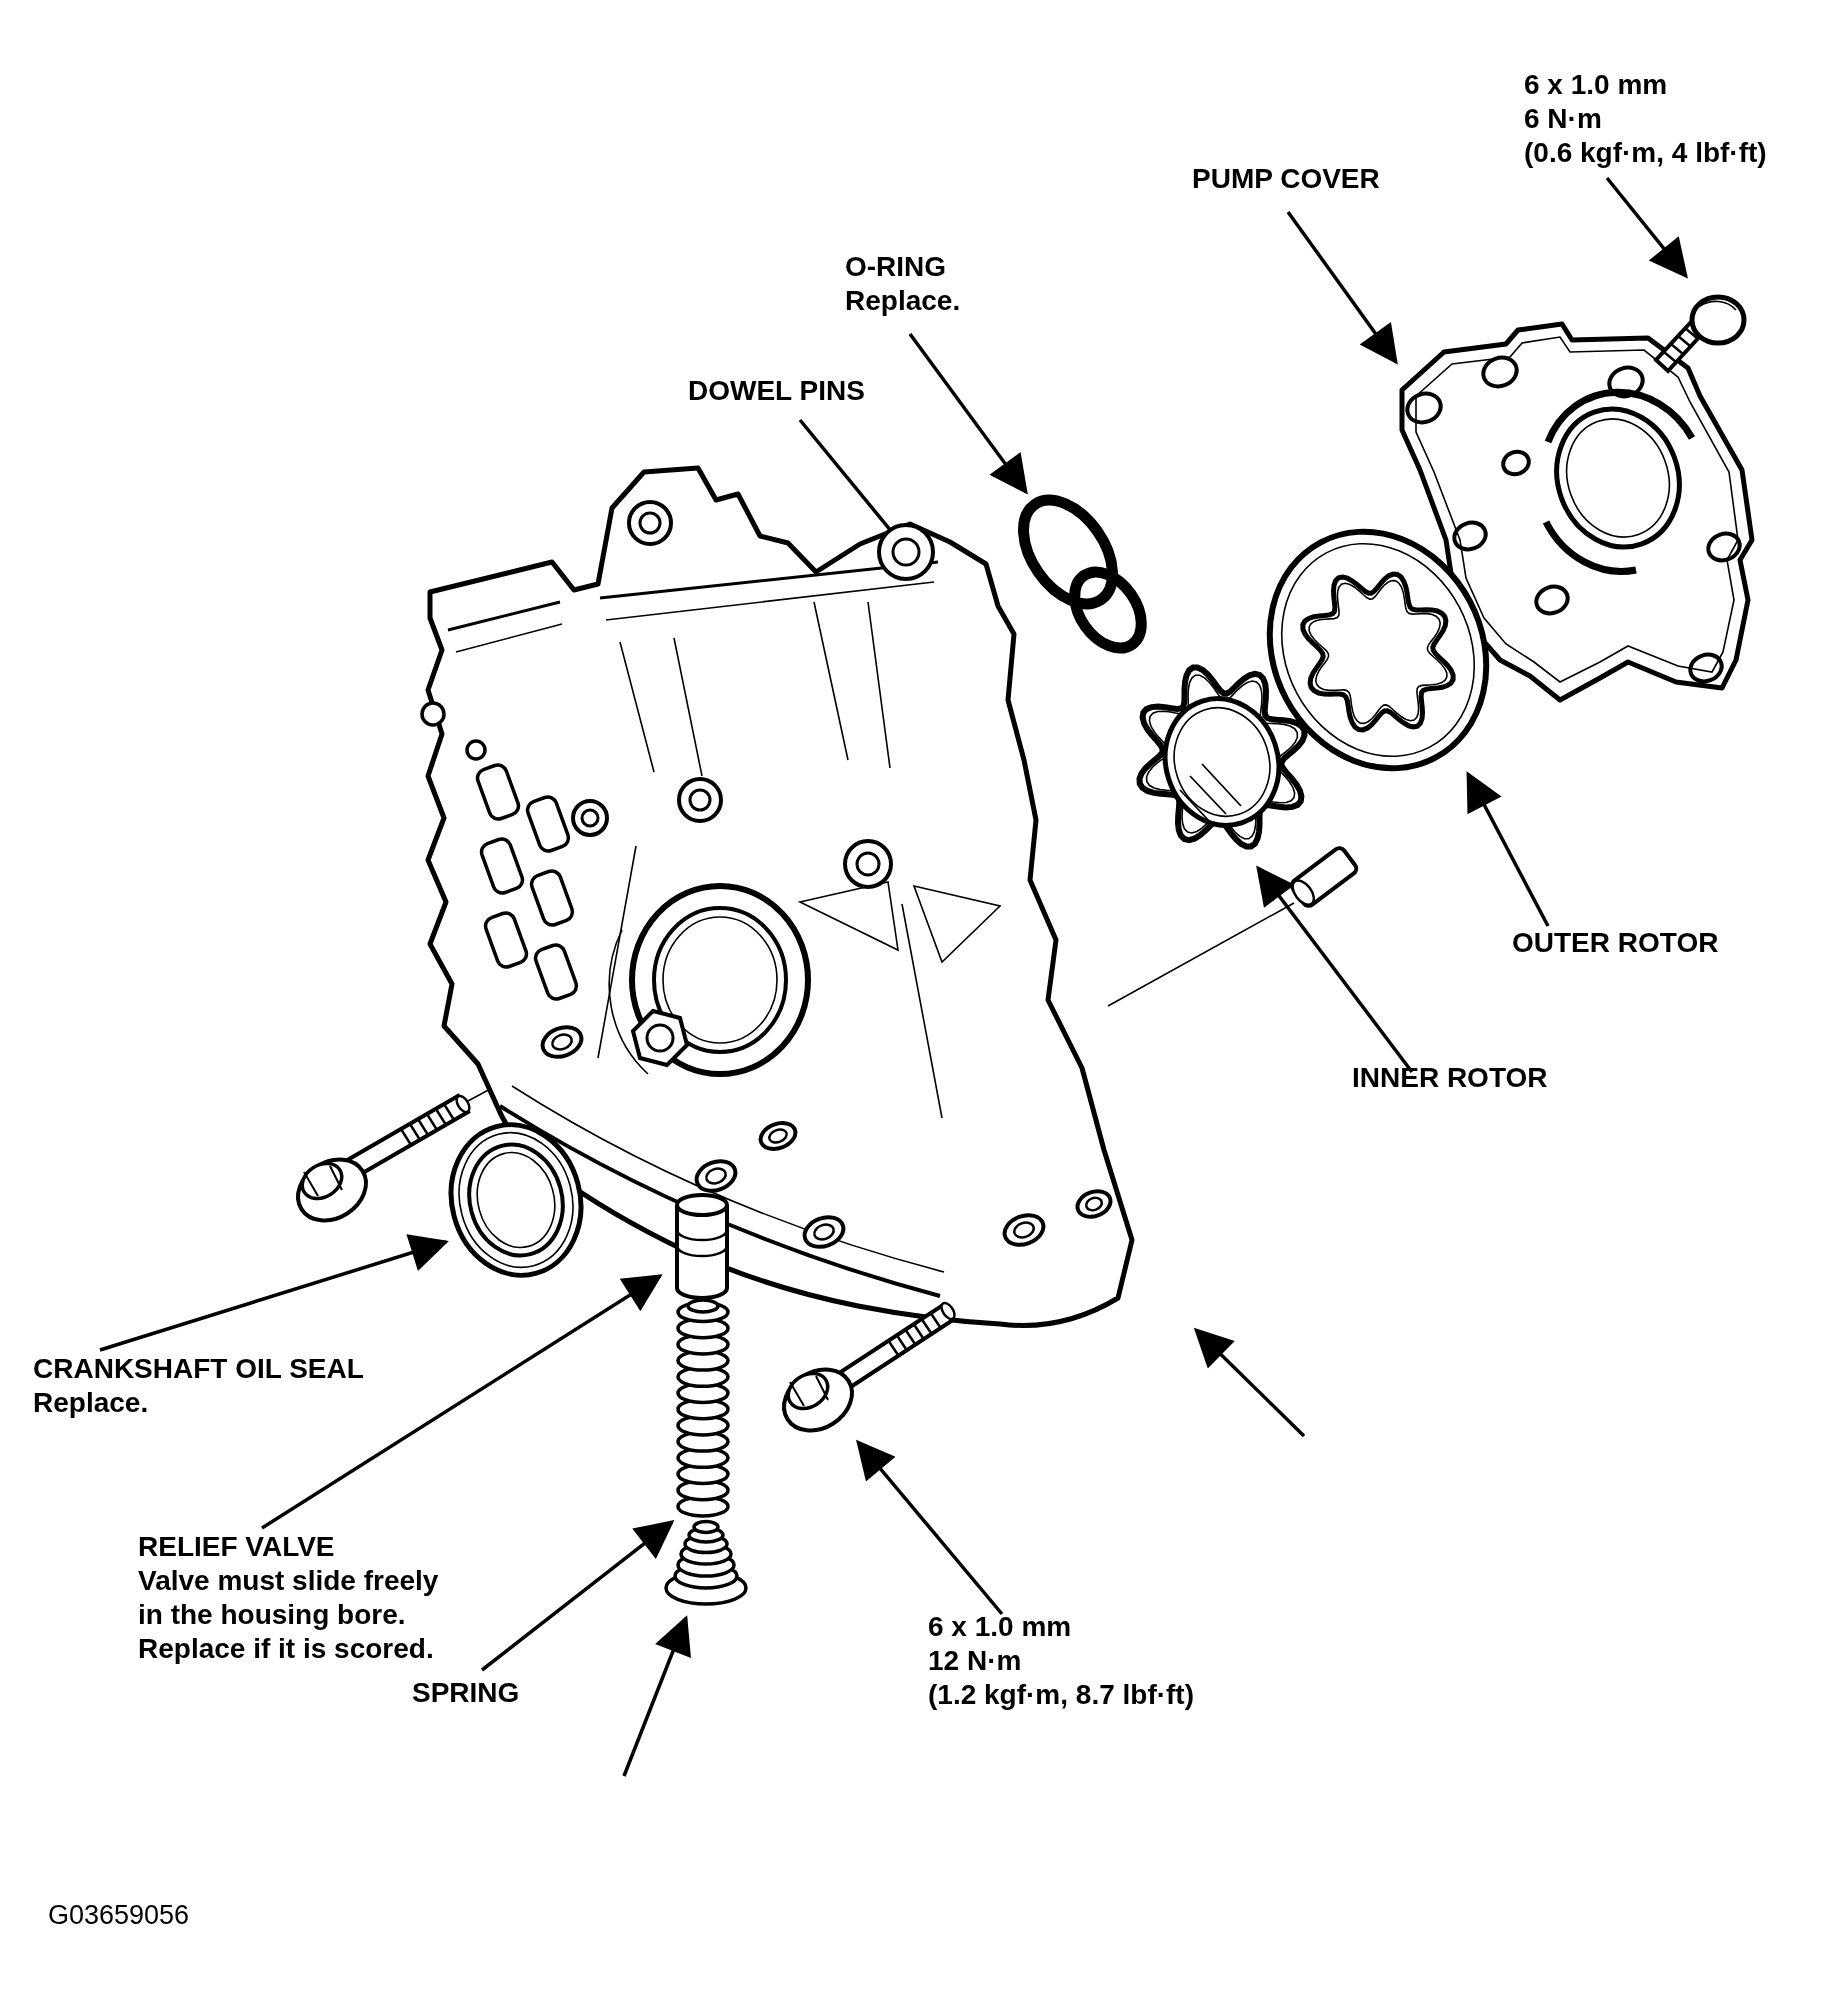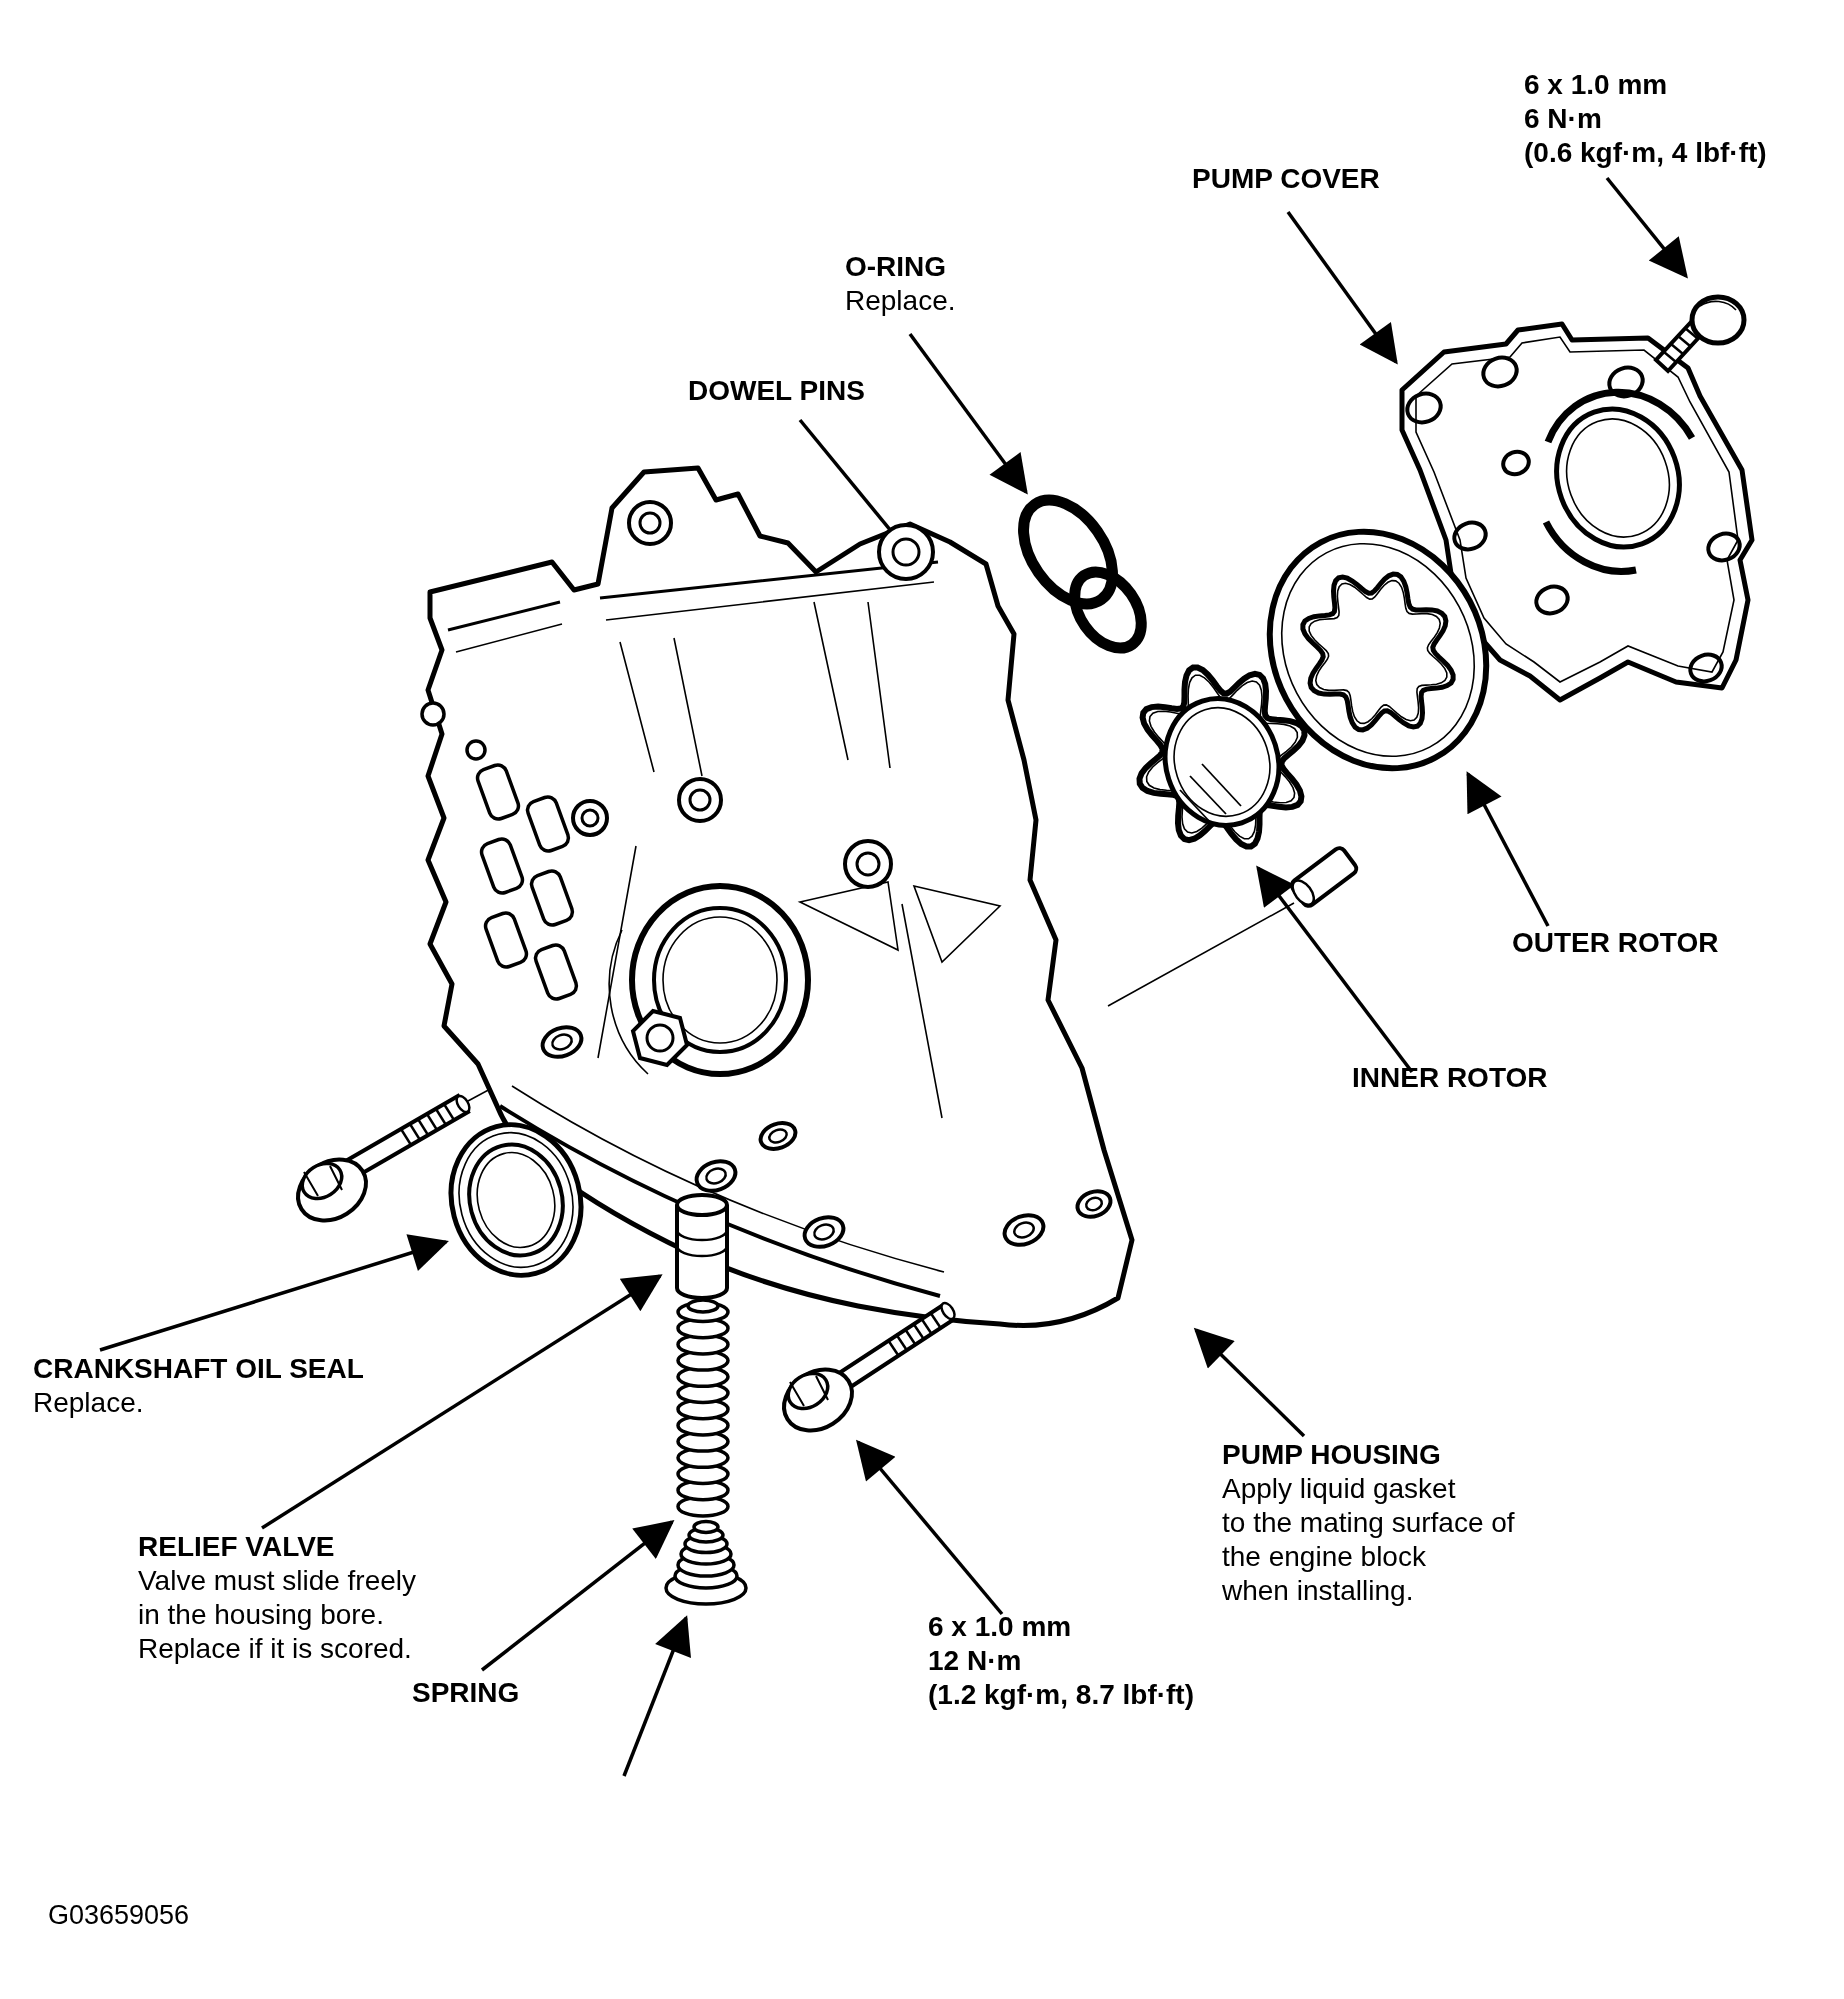--- a/index.html
+++ b/index.html
@@ -1,21 +1,21 @@
 <!DOCTYPE html>
 <html><head>
 <meta charset="utf-8">
 <style>
   html,body{margin:0;padding:0;background:#fff;}
   .stage{position:relative;width:1844px;height:1999px;background:#ffffff;overflow:hidden;
          font-family:"Liberation Sans", sans-serif;color:#000;}
   .stage svg{position:absolute;left:0;top:0;}
   .lbl{position:absolute;font-size:28px;line-height:34px;white-space:nowrap;}
   .lbl .t{font-weight:700;}
-  .lbl .n{font-weight:400;}
+  .lbl .n{font-weight:700;}
   .code{position:absolute;font-size:27px;font-weight:400;}
   svg *{vector-effect:none;}
 </style>
 </head>
 <body>
 
 <div class="stage">
 
 <svg width="1844" height="1999" viewBox="0 0 1844 1999">
   <defs>
@@ -284,22 +284,15 @@
     <div class="t">SPRING</div>
   </div>
 
 
   <div class="lbl" style="left:928px;top:1610px;">
     <div class="t">6 x 1.0 mm</div>
     <div class="t">12 N·m</div>
     <div class="t">(1.2 kgf·m, 8.7 lbf·ft)</div>
   </div>
 
-  <div class="lbl" style="left:1222px;top:1438px;">
-    <div class="t">PUMP HOUSING</div>
-    <div class="n">Apply liquid gasket</div>
-    <div class="n">to the mating surface of</div>
-    <div class="n">the engine block</div>
-    <div class="n">when installing.</div>
-  </div>
 
   <div class="code" style="left:48px;top:1900px;">G03659056</div>
 </div>
 
 </body></html>

